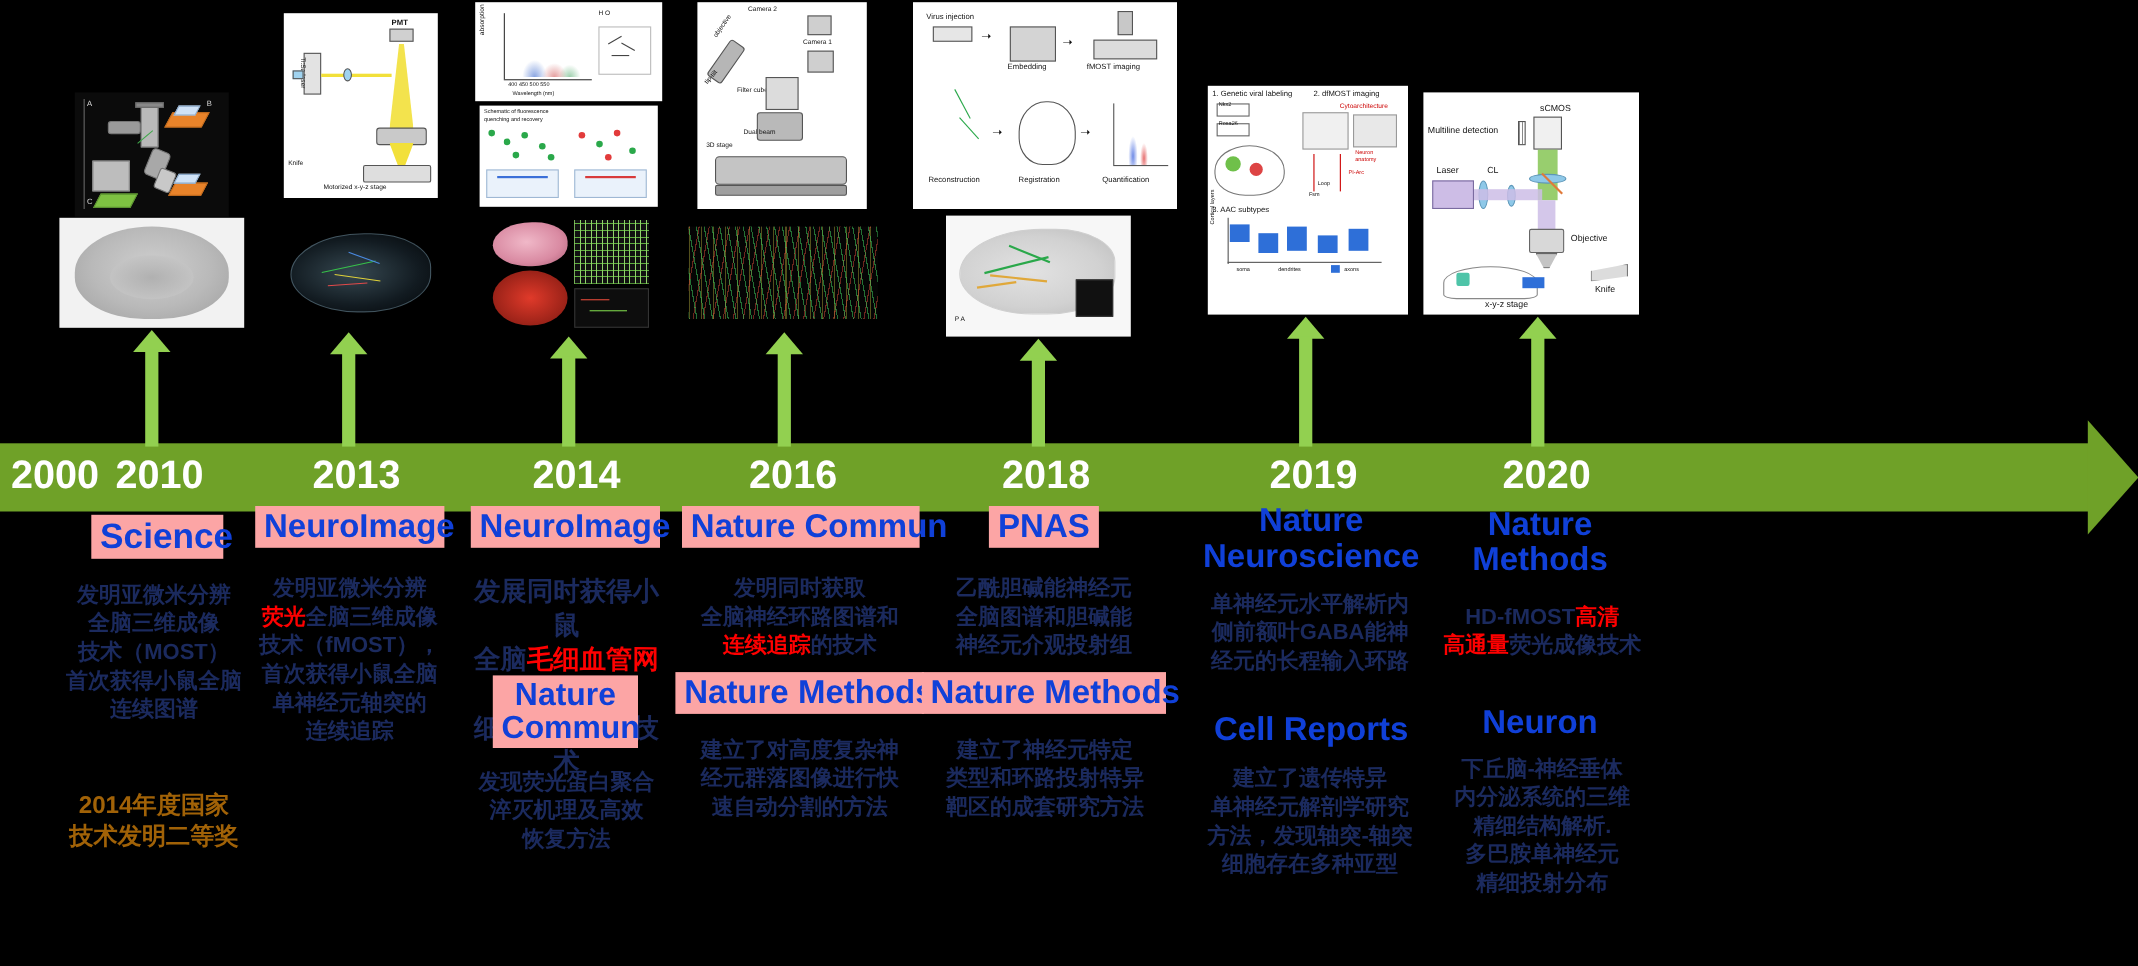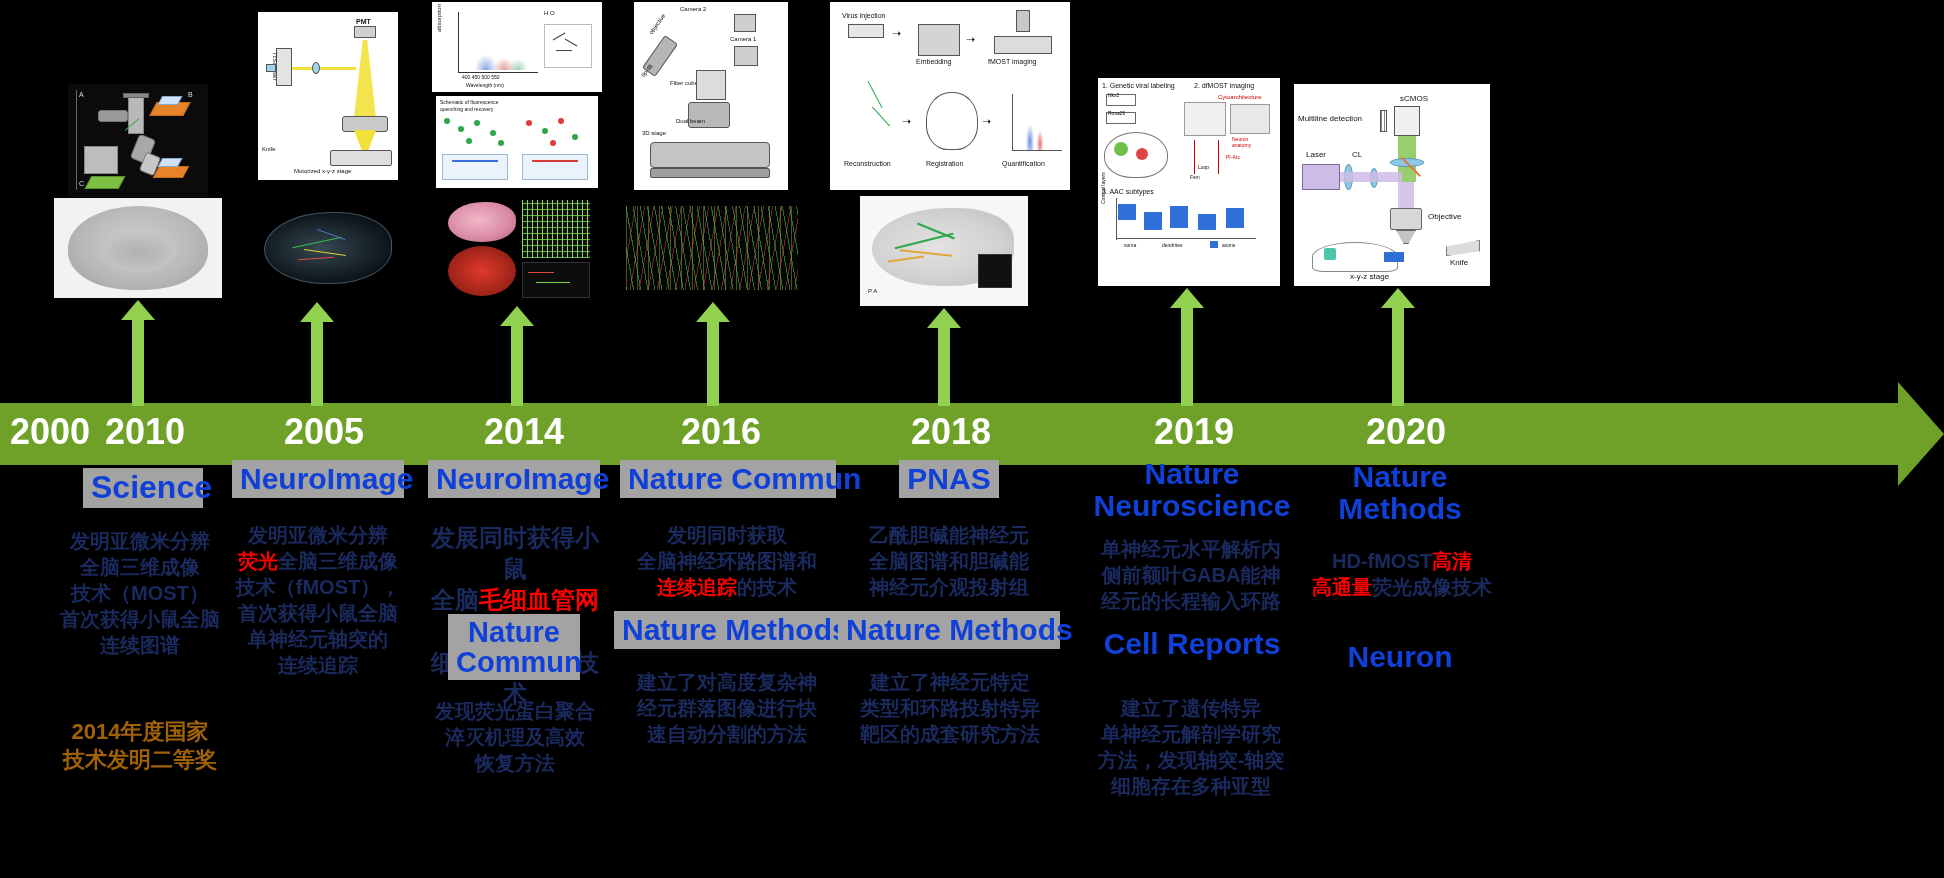--- a/index.html
+++ b/index.html
@@ -56,21 +56,21 @@
   
   .panel {
     position: absolute;
     background: #ffffff;
     overflow: hidden;
   }
 
   
   .journal {
     position: absolute;
-    background: #a3a3a3;
+    background: #fca5a5;
     color: #1040d8;
     font-weight: bold;
     text-align: center;
     line-height: 1.06;
     padding: 3px 8px;
     white-space: pre;
   }
   .journal.nobox {
     background: transparent;
     color: #1040d8;
@@ -364,21 +364,21 @@
     <div class="head"></div>
       <div class="shaft" style="height:100px;"></div>
   </div>
   <div class="tick" style="left:1381px; top:288px; height:115px;">
     <div class="head"></div>
       <div class="shaft" style="height:100px;"></div>
   </div>
 
   <div class="tl-year" style="left:10px;">2000</div>
   <div class="tl-year" style="left:105px;">2010</div>
-  <div class="tl-year" style="left:284px;">2005</div>
+  <div class="tl-year" style="left:284px;">2013</div>
   <div class="tl-year" style="left:484px;">2014</div>
   <div class="tl-year" style="left:681px;">2016</div>
   <div class="tl-year" style="left:911px;">2018</div>
   <div class="tl-year" style="left:1154px;">2019</div>
   <div class="tl-year" style="left:1366px;">2020</div>
 
   <div class="journal" style="left:83px; top:468px; width:120px; font-size:32px;">Science</div>
   <div class="desc" style="left:40px; top:528px; width:200px; font-size:20px;"><span>发明亚微米分辨
 全脑三维成像
 技术（MOST）
@@ -421,25 +421,30 @@
   <div class="journal" style="left:838px; top:611px; width:222px; font-size:30px;">Nature Methods</div>
   <div class="desc" style="left:844px; top:669px; width:212px; font-size:20px;"><span>建立了神经元特定
 类型和环路投射特异
 靶区的成套研究方法</span></div>
 
   <div class="journal nobox" style="left:1084px; top:455px; width:216px; font-size:30px; line-height:1.06;">Nature
 Neuroscience</div>
   <div class="desc" style="left:1080px; top:536px; width:222px; font-size:20px;"><span>单神经元水平解析内
 侧前额叶GABA能神
 经元的长程输入环路</span></div>
-  <div class="journal nobox" style="left:1084px; top:625px; width:216px; font-size:30px;">Cell Reports</div>
+  <div class="journal nobox" style="left:1084px; top:645px; width:216px; font-size:30px;">Cell Reports</div>
   <div class="desc" style="left:1080px; top:695px; width:222px; font-size:20px;"><span>建立了遗传特异
 单神经元解剖学研究
 方法，发现轴突-轴突
 细胞存在多种亚型</span></div>
 
   <div class="journal nobox" style="left:1300px; top:458px; width:200px; font-size:30px; line-height:1.06;">Nature
 Methods</div>
   <div class="desc" style="left:1296px; top:548px; width:212px; font-size:20px;">HD-fMOST<span class="hl">高清</span>
 <span class="hl">高通量</span>荧光成像技术</div>
   <div class="journal nobox" style="left:1300px; top:638px; width:200px; font-size:30px;">Neuron</div>
+  <div class="desc" style="left:1296px; top:686px; width:212px; font-size:20px;"><span>下丘脑-神经垂体
+内分泌系统的三维
+精细结构解析.
+多巴胺单神经元
+精细投射分布</span></div>
 
 </div>
 
 </body></html>

